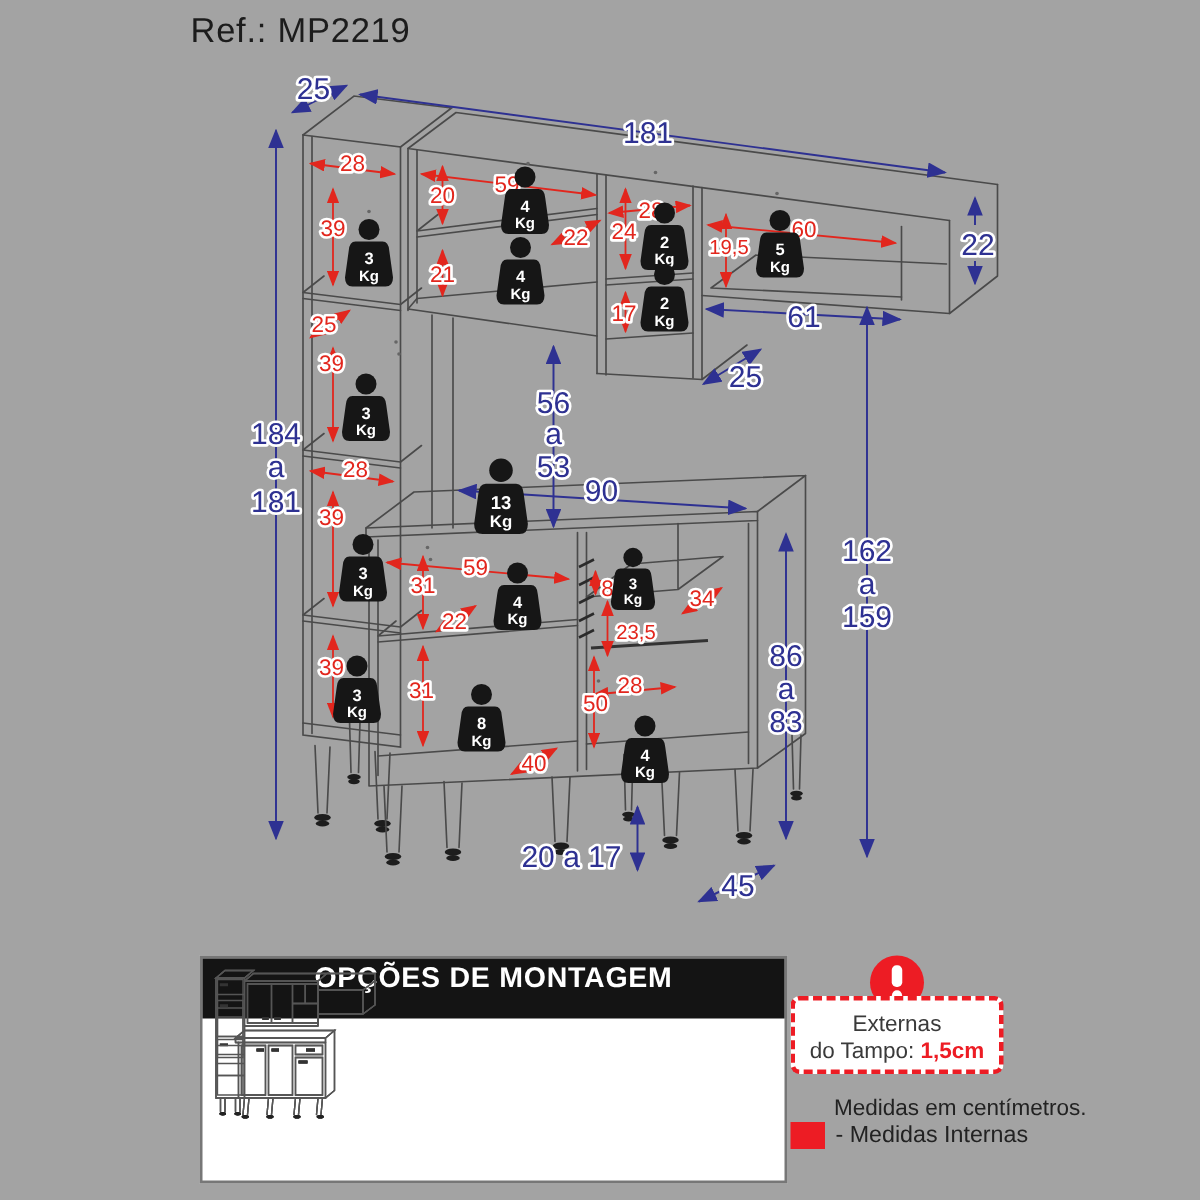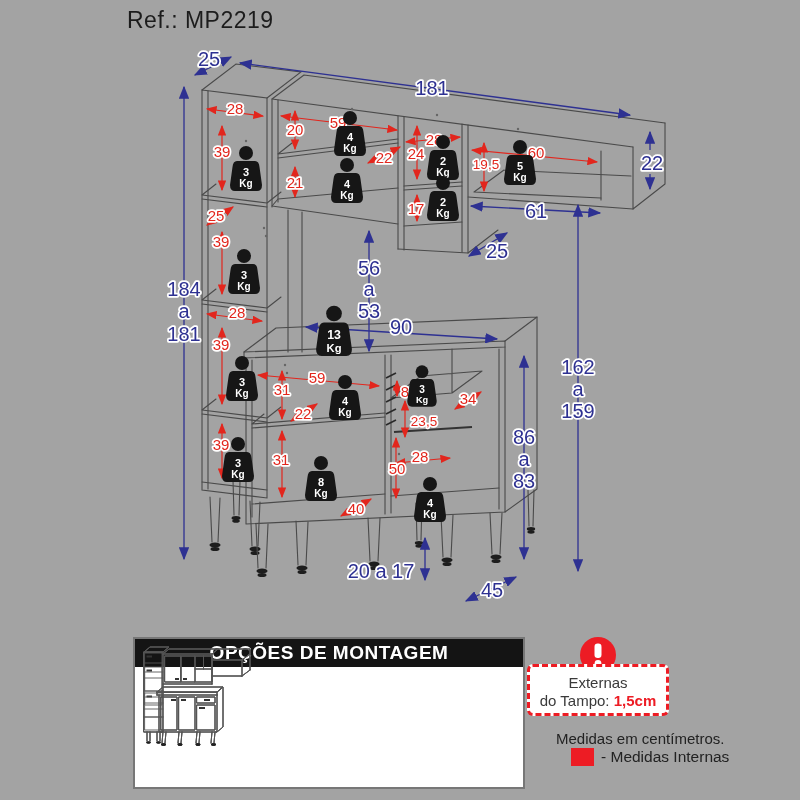--- a/index.html
+++ b/index.html
@@ -23,21 +23,21 @@
   .drs{font-size:13.5px;}
   .db{fill:#2e3192;font-size:20px;}
   
   .bd{fill:#161616;}
   .bv{fill:#fff;font-size:11px;font-weight:bold;text-anchor:middle;font-family:"Liberation Sans",sans-serif;}
   .bk{fill:#fff;font-size:10px;font-weight:bold;text-anchor:middle;font-family:"Liberation Sans",sans-serif;}
   
   #options-box{position:absolute;left:133px;top:637px;width:392px;height:152px;border:2px solid #777;
                background:#fff;box-sizing:border-box;}
   #options-header{background:#141414;color:#fff;font-weight:bold;font-size:19px;text-align:center;
-                  height:28px;line-height:28px;letter-spacing:.5px;}
+                  height:40px;line-height:28px;letter-spacing:.5px;}
   #options-body{display:flex;justify-content:space-between;padding:4px 6px 0 6px;}
   .ms{stroke:#555;stroke-width:0.9;fill:none;stroke-linecap:round;}
   .mh{fill:#333;}
   .mf{fill:#222;}
   #warn-icon{position:absolute;left:576px;top:634px;}
   #thickness-box{position:absolute;left:527px;top:664px;width:142px;height:52px;border:3px dashed #ed1c24;
                  border-radius:6px;box-sizing:border-box;text-align:center;padding-top:7px;
                  font-size:15px;color:#3a3a3a;line-height:18px;background:#fff;}
   #thickness-box .val{color:#ed1c24;font-weight:bold;}
   #units-note{position:absolute;left:556px;top:730px;font-size:15px;color:#222;}
@@ -423,18 +423,18 @@
     <path d="M16,40.5 L28,40.5 L22,31.5 Z" fill="#fff"></path>
   </svg>
 
   <div id="thickness-box">
     <div>Externas</div>
     <div><span>do Tampo: </span><span class="val">1,5cm</span></div>
   </div>
 
   <div id="units-note">Medidas em centímetros.</div>
 
-  <div class="legend-row" style="top:748px;margin-left:44px;">
+  <div class="legend-row" style="top:748px;">
     <span class="swatch sw-red"></span>
     <span>- Medidas Internas</span>
   </div>
 
 </div>
 
 </body></html>

